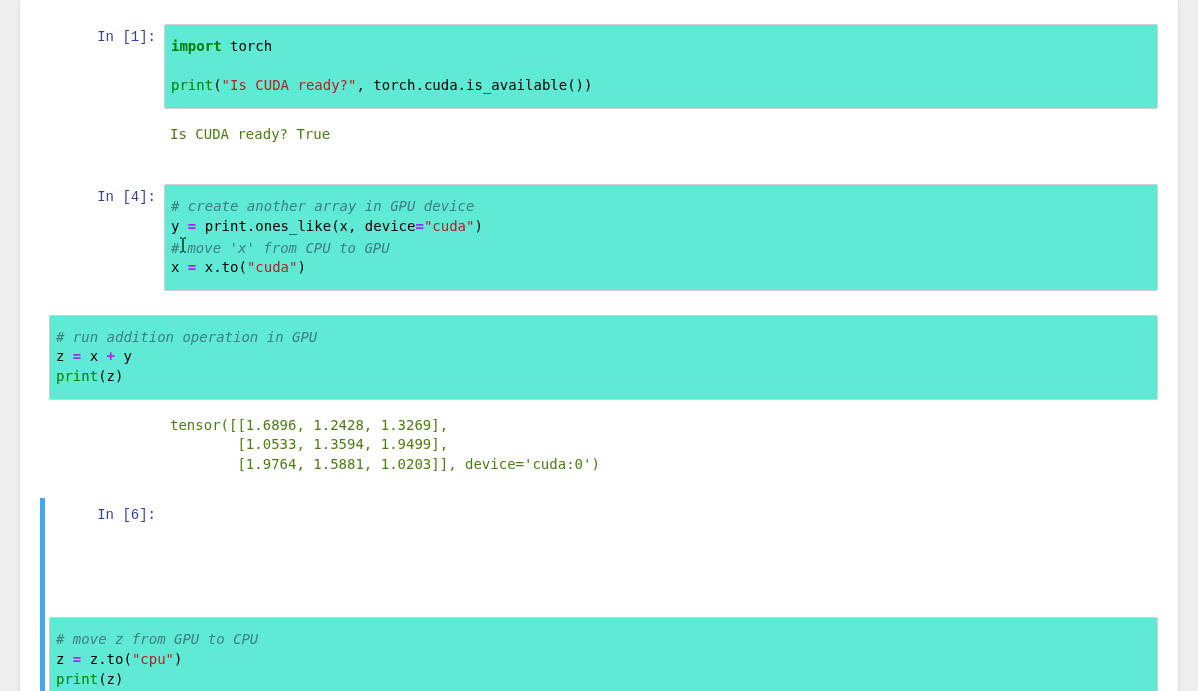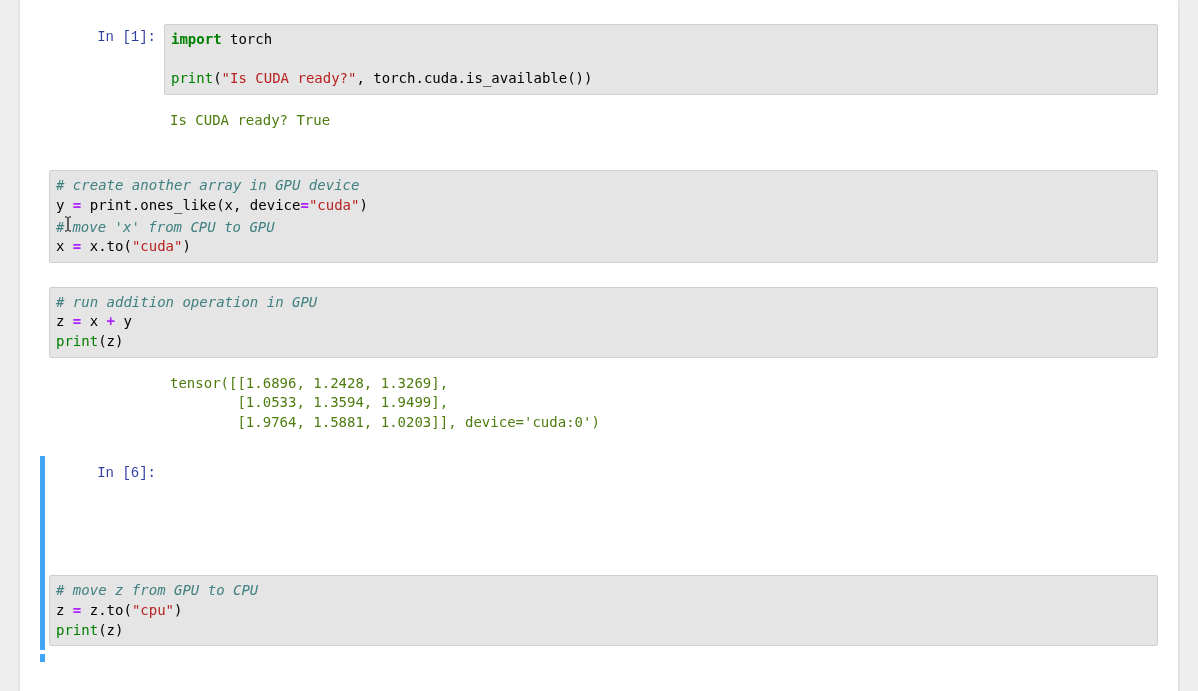--- a/index.html
+++ b/index.html
@@ -38,22 +38,22 @@
   .prompt-in {
     color: #303F9F;
     font-weight: normal;
   }
   .cell-body {
     flex: 1;
     min-width: 0;
   }
   .input-area {
     border: 1px solid #cfcfcf;
-    background: #e5e5e5;
-    padding: 5px 6px;
+    background: #5eead4;
+    padding: 12px 6px;
     border-radius: 2px;
     font-family: inherit;
     white-space: pre;
     overflow-x: auto;
     color: #000;
   }
   .output-area {
     padding: 4px 6px;
     font-family: inherit;
     white-space: pre;
@@ -93,20 +93,21 @@
       <div class="output-area">Is CUDA ready? True</div>
     </div>
   </div>
 
   <div style="height:12px"></div>
 
 
   <div style="height:12px"></div>
 
   <div class="cell">
+    <div class="prompt prompt-in">In [4]:</div>
     <div class="cell-body">
       <div class="input-area"><span class="cm"># create another array in GPU device</span><span>
 </span><span>y </span><span class="op">=</span><span> print.ones_like(x, device</span><span class="op">=</span><span class="str">"cuda"</span><span>)
 </span><span class="cm">#</span><span class="cursor-ibeam"><svg width="8" height="16" viewBox="0 0 8 16">
               <path d="M1 1 h2 M5 1 h2 M4 1 v14 M1 15 h2 M5 15 h2" stroke="#000" stroke-width="1.2" fill="none"></path>
             </svg></span><span class="cm">move 'x' from CPU to GPU</span><span>
 </span><span>x </span><span class="op">=</span><span> x.to(</span><span class="str">"cuda"</span><span>)</span></div>
     </div>
   </div>
 

